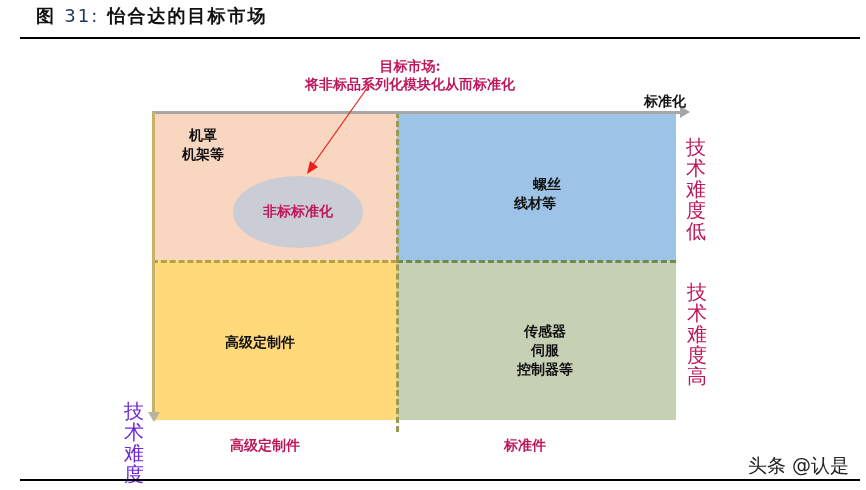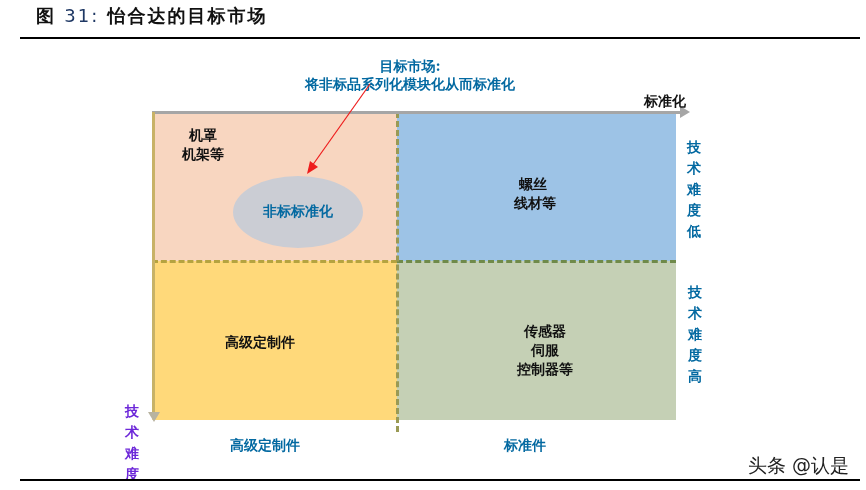--- a/index.html
+++ b/index.html
@@ -20,22 +20,22 @@
   .dash-h-right { left: 397px; top: 260px; width: 279px; height: 0; border-top: 3px dashed #6f8a4a; }
   .dash-v { left: 396px; top: 112px; width: 0; height: 320px; border-left: 3px dashed #9a9a55; }
   .axis-x { left: 152px; top: 111px; width: 530px; height: 3px; background: #a6a6a6; }
   .axis-x-head { left: 680px; top: 106px; width: 0; height: 0; border-top: 6px solid transparent;
                  border-bottom: 6px solid transparent; border-left: 10px solid #a6a6a6; }
   .axis-y { left: 152px; top: 112px; width: 3px; height: 302px; background: #c8b267; }
   .axis-y-head { left: 148px; top: 412px; width: 0; height: 0; border-left: 6px solid transparent;
                  border-right: 6px solid transparent; border-top: 10px solid #b8b3a0; }
   .ellipse { left: 233px; top: 176px; width: 130px; height: 72px; border-radius: 50%; background: #cbcdd4; }
   .label { font-size: 14px; color: #111; text-align: center; line-height: 19px; font-weight: bold; white-space: nowrap; }
-  .red { color: #0369a1; }
-  .vtext { font-size: 14px; line-height: 21px; width: 16px; text-align: center; font-weight: bold; word-break: break-all; }
+  .red { color: #be185d; }
+  .vtext { font-size: 20px; line-height: 21px; width: 16px; text-align: center; font-weight: normal; word-break: break-all; }
   .watermark { font-family: "DejaVu Sans", "Liberation Sans", sans-serif; font-size: 19px; color: #222; white-space: nowrap; }
 </style>
 </head>
 <body>
 
 <div class="abs title">
   <span>图</span>
   <span class="num">31:</span>
   <span>怡合达的目标市场</span>
 </div>
@@ -64,21 +64,21 @@
 <div class="abs label red" style="left:233px; top:202px; width:130px;">非标标准化</div>
 
 <svg class="abs" style="left:290px; top:82px;" width="90" height="100">
   <line x1="80" y1="2" x2="22" y2="84" stroke="#ee1c1c" stroke-width="1.2"></line>
   <polygon points="17,92 20,79 28,85" fill="#ee1c1c"></polygon>
 </svg>
 
 <div class="abs label" style="left:178px; top:126px; width:50px;text-align:center;">机罩</div>
 <div class="abs label" style="left:178px; top:145px; width:50px;">机架等</div>
 
-<div class="abs label" style="left:503px; top:175px; width:60px;">螺丝</div>
+<div class="abs label" style="left:517px; top:175px; width:60px;">螺丝</div>
 <div class="abs label" style="left:505px; top:194px; width:60px;">线材等</div>
 
 <div class="abs label" style="left:210px; top:333px; width:100px;">高级定制件</div>
 
 <div class="abs label" style="left:505px; top:322px; width:80px;">传感器</div>
 <div class="abs label" style="left:505px; top:341px; width:80px;">伺服</div>
 <div class="abs label" style="left:505px; top:360px; width:80px;">控制器等</div>
 
 <div class="abs vtext red" style="left:686px; top:137px;">技术难度低</div>
 <div class="abs vtext red" style="left:687px; top:282px;">技术难度高</div>

